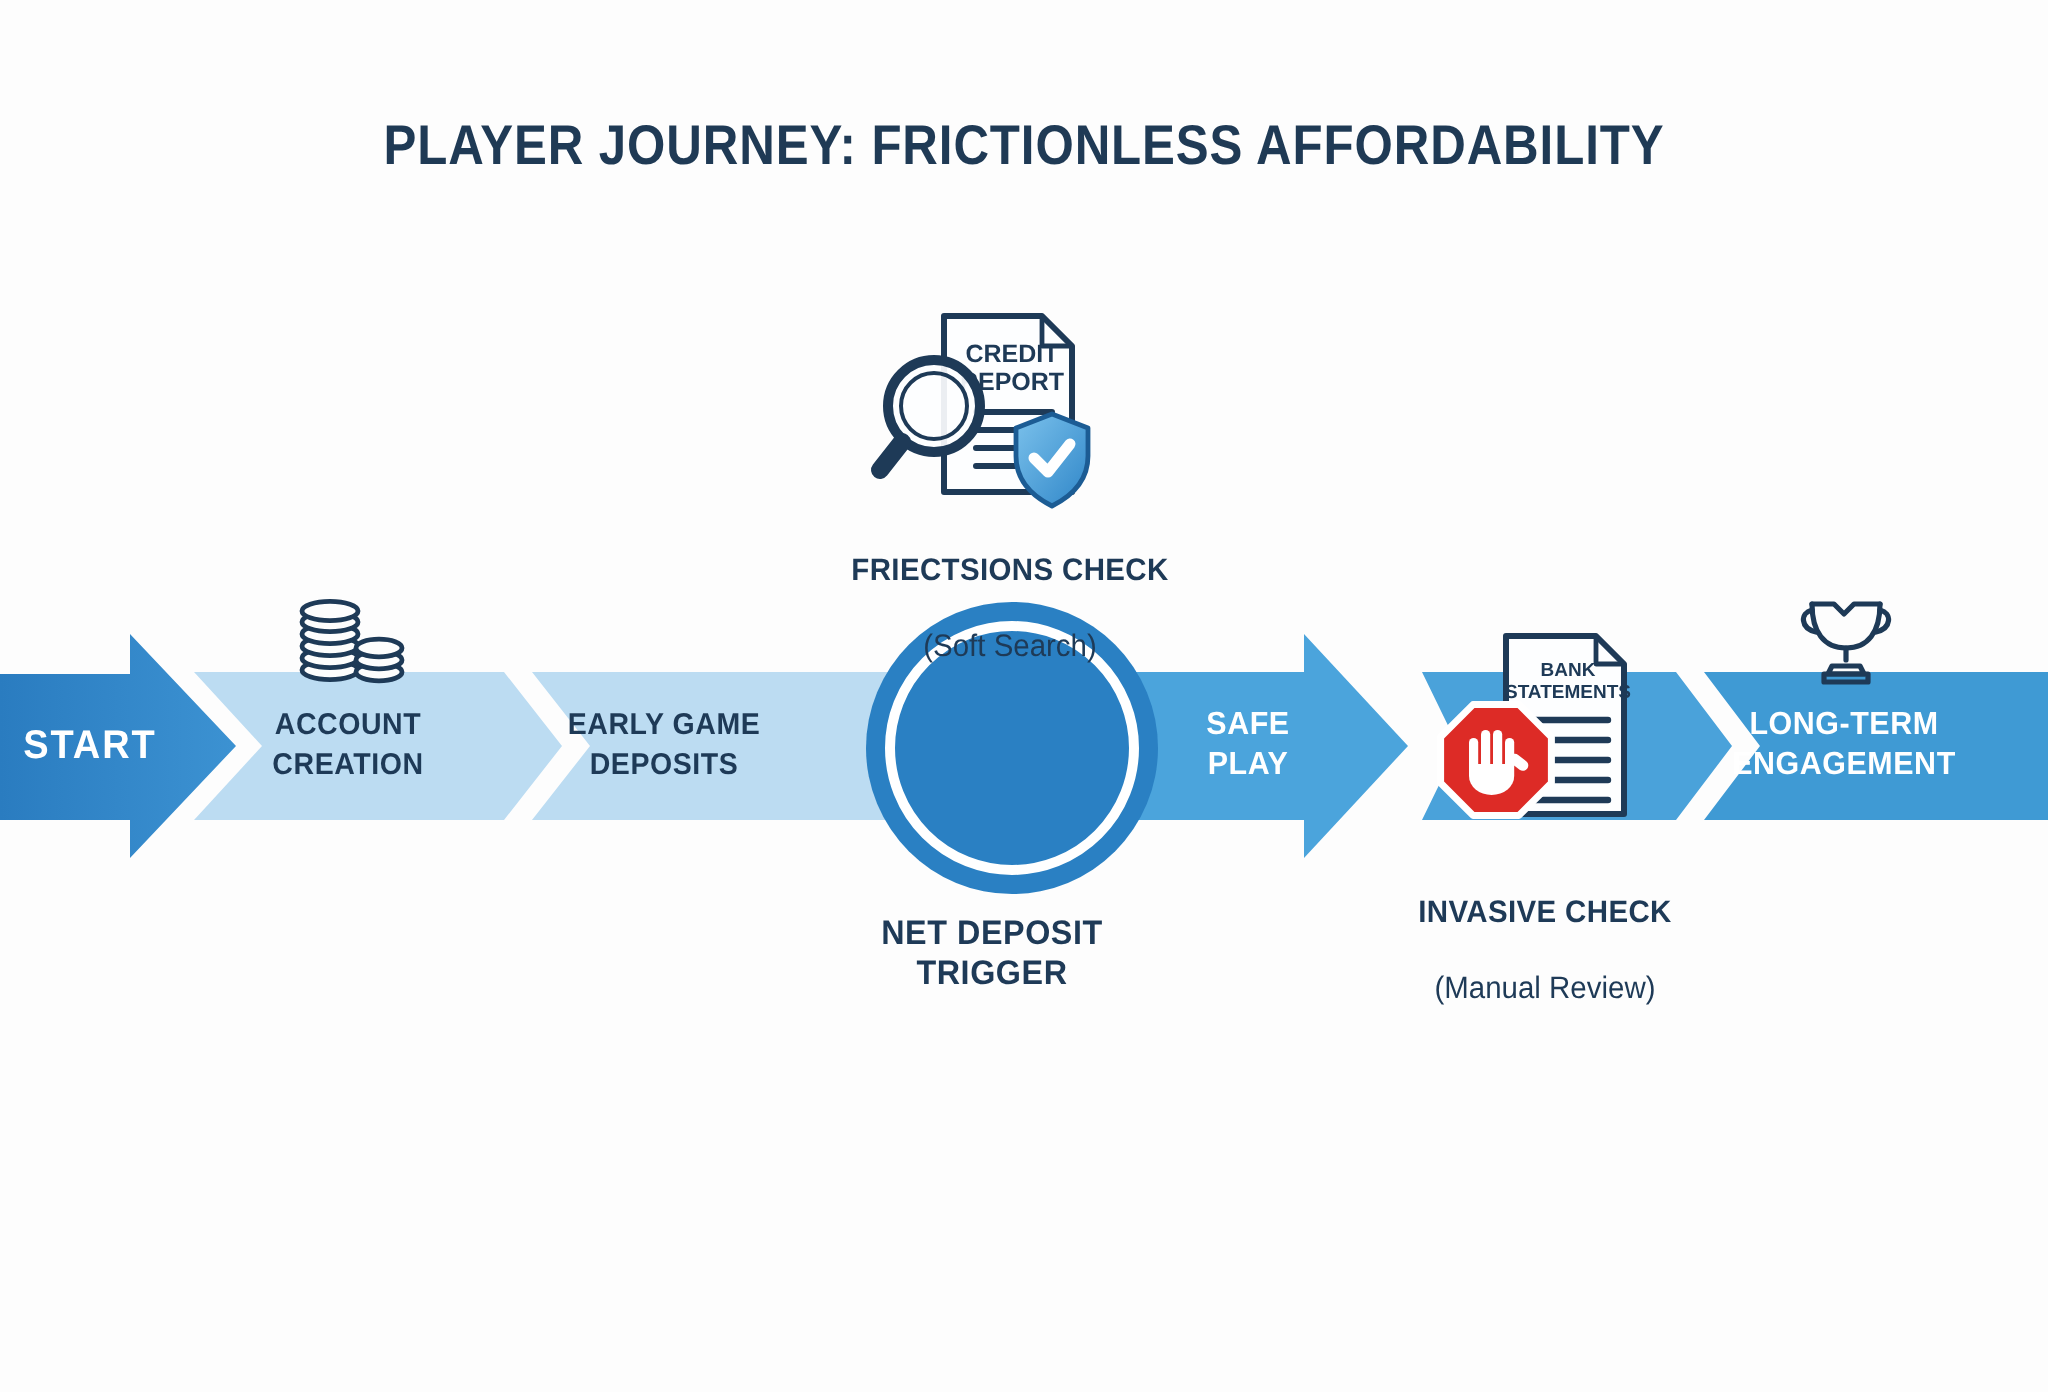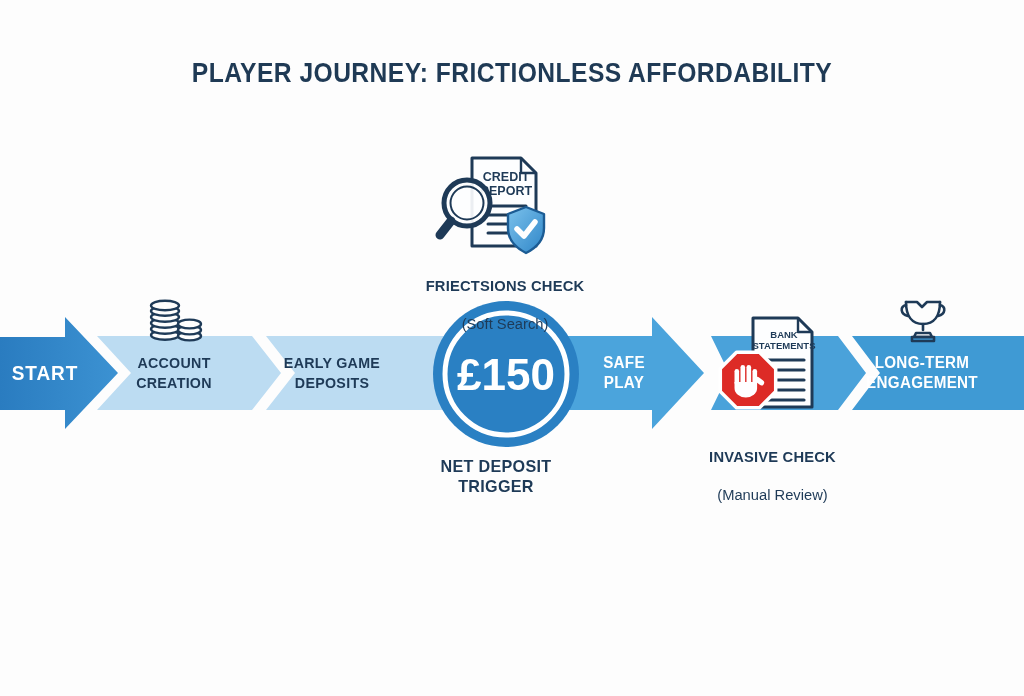--- a/index.html
+++ b/index.html
@@ -128,21 +128,20 @@
   <div class="abs title condensed">PLAYER JOURNEY: FRICTIONLESS AFFORDABILITY</div>
 
   <div class="abs start-label condensed95" style="left:2px;top:359px;width:86px">START</div>
 
   <div class="abs band-label condensed95" style="left:110px;top:353px;width:128px">ACCOUNT
 CREATION</div>
 
   <div class="abs band-label condensed95" style="left:262px;top:353px;width:140px">EARLY GAME
 DEPOSITS</div>
 
-  <div class="abs amount-label" style="left:433px;top:349px;width:146px">£150</div>
 
   <div class="abs band-label on-blue condensed95" style="left:572px;top:353px;width:104px;font-size:16px">SAFE
 PLAY</div>
 
   <div class="abs band-label on-blue condensed95" style="left:838px;top:353px;width:168px;font-size:16px">LONG-TERM
 ENGAGEMENT</div>
 
   <div class="abs caption condensed95" style="left:415px;top:257px;width:180px">
     <div class="cap-title">FRIECTSIONS CHECK</div>
     <div class="cap-sub">(Soft Search)</div>

